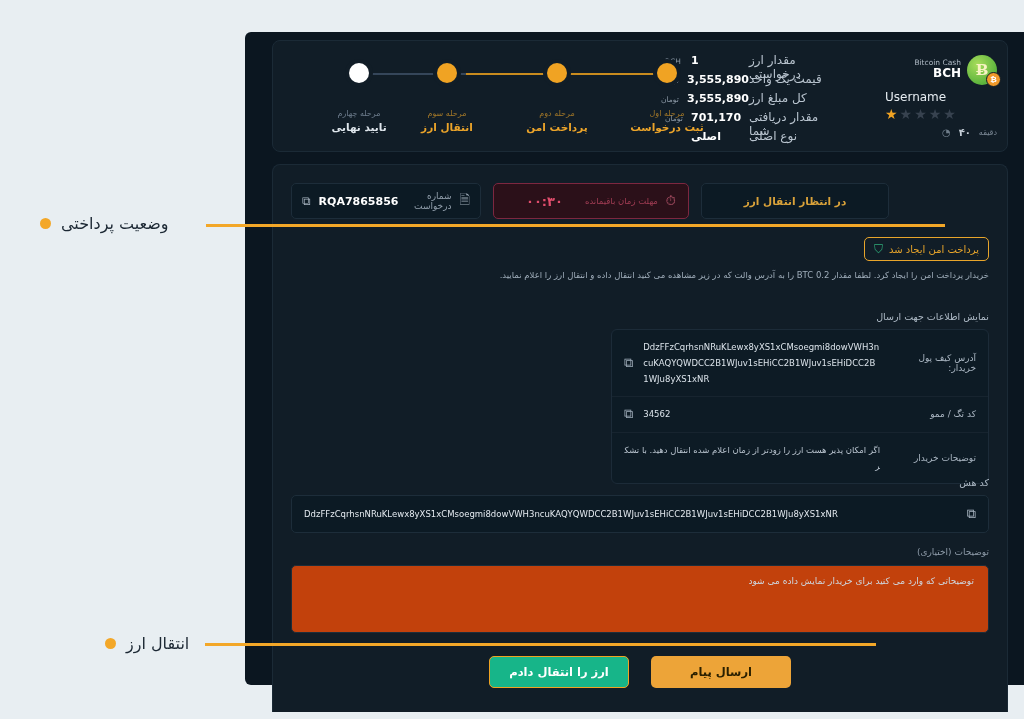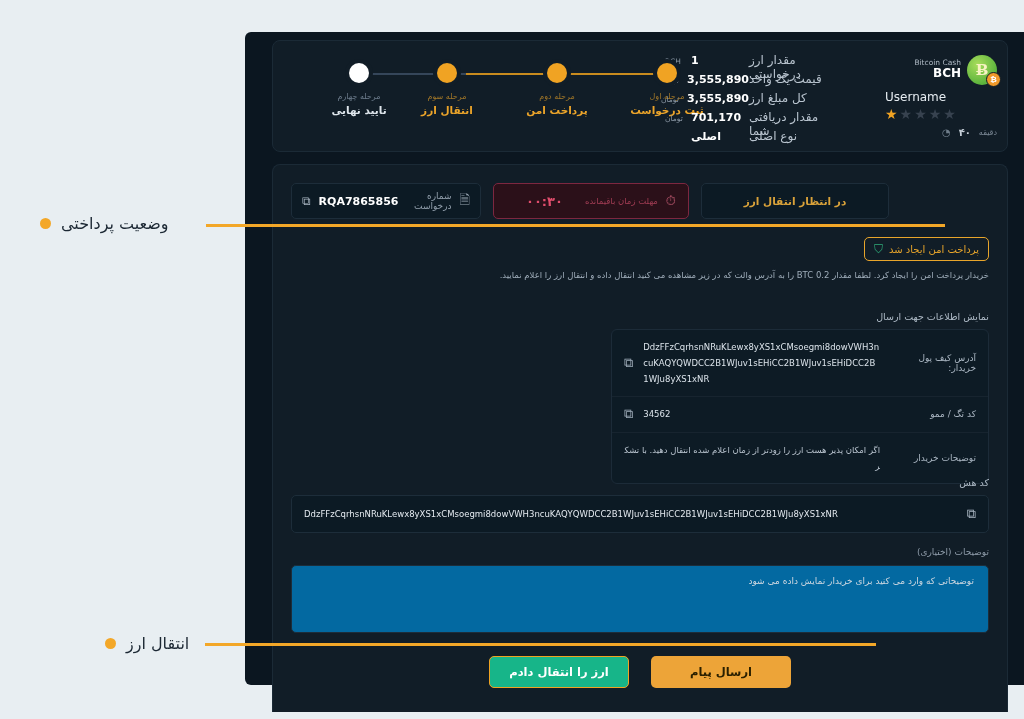--- a/index.html
+++ b/index.html
@@ -50,21 +50,21 @@
   }
   .step {
     position: absolute; top: 0; width: 92px; text-align: center;
   }
   .step-dot {
     width: 20px; height: 20px; border-radius: 50%; margin: 4px auto 0;
     background: #f0a323; position: relative; z-index: 2;
     box-shadow: 0 0 0 4px #111d27;
   }
   .step-dot.inactive { background: #ffffff; box-shadow: 0 0 0 4px #111d27; }
-  .step-sub { font-size: 8px; color: #a07628; margin-top: 9px; letter-spacing: .2px; }
+  .step-sub { font-size: 8px; color: #a07628; margin-top: 26px; letter-spacing: .2px; }
   .step-sub.inactive { color: #6d7c8c; }
   .step-title { font-size: 10.5px; color: #eba42a; margin-top: 3px; font-weight: bold; }
   .step-title.inactive { color: #dfe6ec; }
 
   
   .summary { position: absolute; right: 170px; top: 12px; width: 180px; font-size: 9.5px; }
   .sum-row { display: flex; align-items: baseline; height: 19px; }
   .sum-label { width: 88px; text-align: left; color: #b9c4cf; font-size: 12px; }
   .sum-val { color: #ffffff; font-weight: bold; font-size: 11px; min-width: 60px; text-align: left;
              direction: ltr; padding-left: 2px; }
@@ -179,21 +179,21 @@
     display: flex; align-items: center; padding: 0 12px; gap: 10px;
   }
   .hash-val { flex: 1; font-size: 8.5px; color: #e3e9ef; direction: ltr; text-align: left;
               white-space: nowrap; overflow: hidden; }
   .hash-copy { color: #a8b4c0; font-size: 13px; }
 
   
   .note-title { position: absolute; right: 18px; top: 382px; font-size: 9px; color: #8f9caa; }
   .note-box {
     position: absolute; left: 18px; right: 18px; top: 400px; height: 68px;
-    background: #0369a1; border: 1px solid #1d2d3a; border-radius: 5px;
+    background: #c2410c; border: 1px solid #1d2d3a; border-radius: 5px;
     padding: 10px 14px;
   }
   .note-ph { font-size: 9px; color: #cfd8e1; text-align: right; }
 
   
   .actions {
     position: absolute; left: 18px; right: 18px; top: 490px; height: 34px;
     display: flex; flex-direction: row; align-items: center; justify-content: center; gap: 22px;
   }
   .btn {

